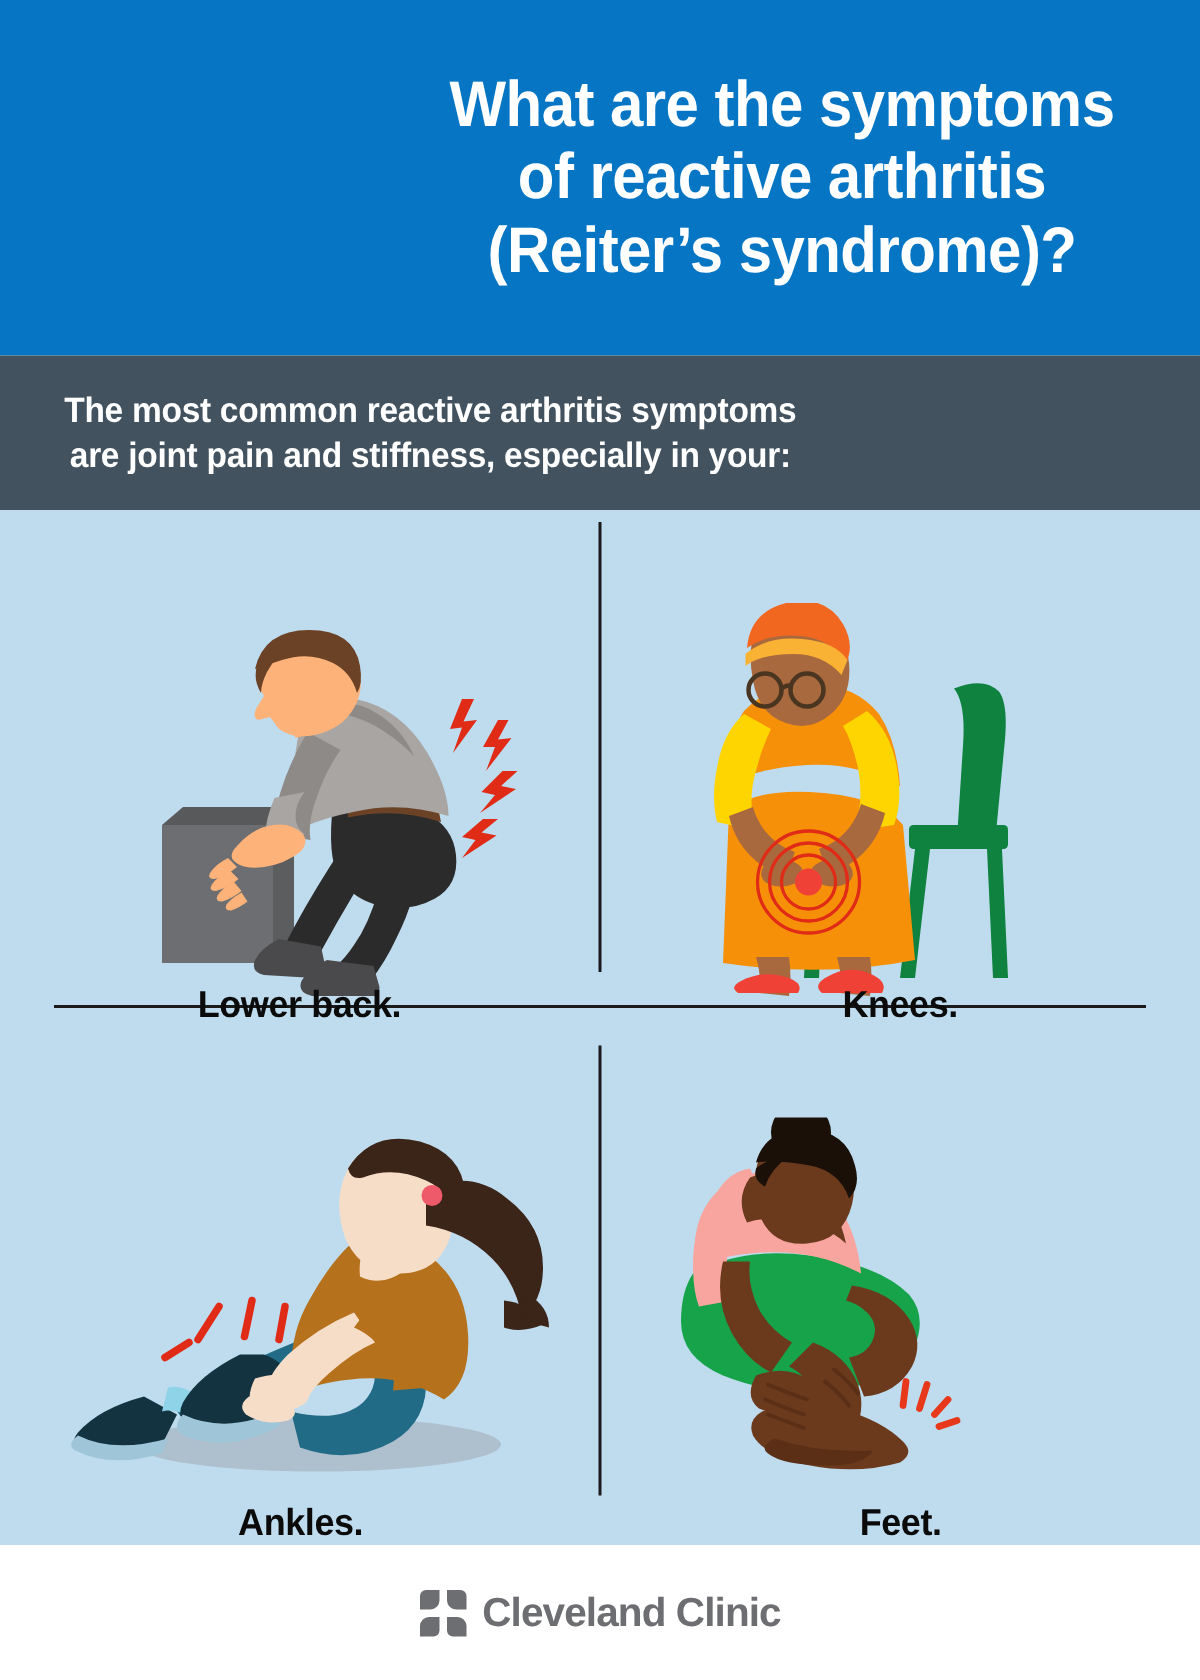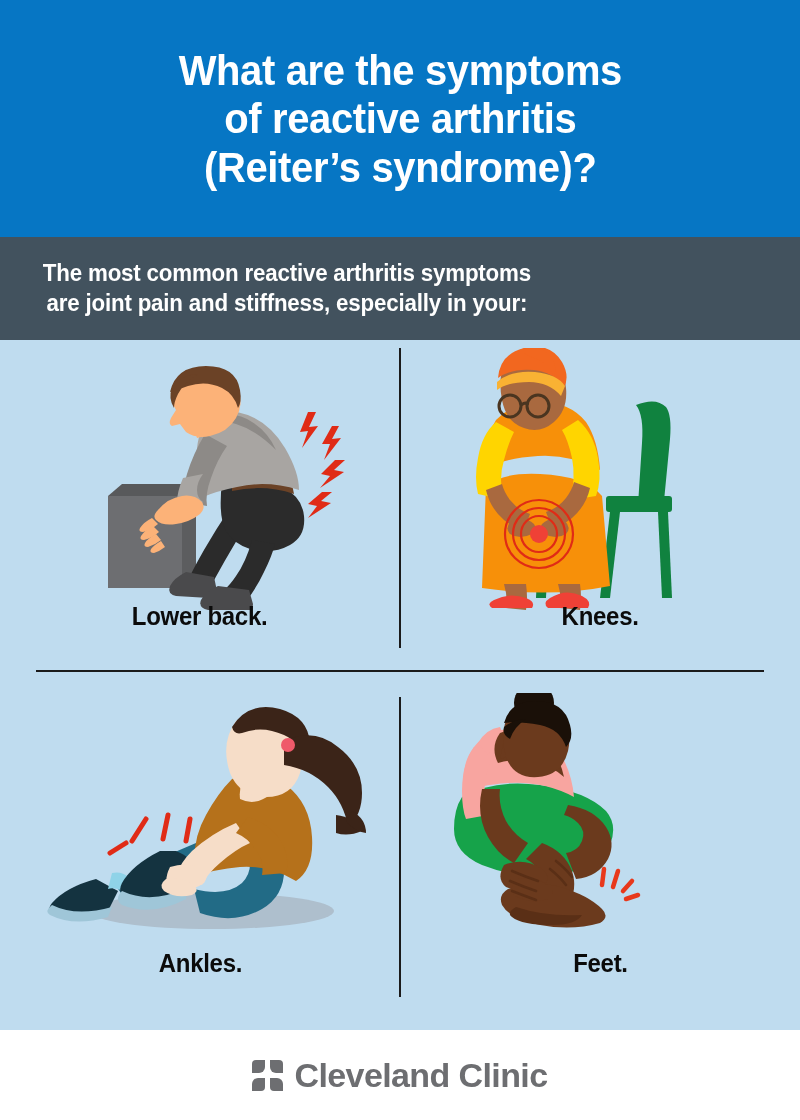--- a/index.html
+++ b/index.html
@@ -4,21 +4,21 @@
 <style>
   html,body{margin:0;padding:0;background:#ffffff;}
   body{font-family:"Liberation Sans","DejaVu Sans",sans-serif;}
   #infographic{
     position:relative;width:800px;height:1120px;overflow:hidden;
     background:#ffffff;display:flex;flex-direction:column;
   }
   
   .header{
     background:#0676c4;height:237px;flex:0 0 237px;
-    display:flex;align-items:center;justify-content:center;
+    display:flex;align-items:center;justify-content:flex-end;
   }
   .header-title{
     color:#ffffff;text-align:center;font-weight:bold;
     font-size:43px;line-height:1.12;letter-spacing:-0.4px;
     transform:scaleX(0.93);transform-origin:center;
     padding:0 40px;white-space:pre-line;
   }
   
   .subband{
     background:#42525e;height:103px;flex:0 0 103px;
@@ -29,21 +29,21 @@
     font-size:23.5px;line-height:1.25;letter-spacing:-0.2px;
     transform:scaleX(0.95);transform-origin:center;
     padding:0 30px;white-space:pre-line;
   }
   
   .grid{
     background:#bfdcef;flex:1 1 auto;position:relative;
     display:grid;grid-template-columns:1fr 1fr;grid-template-rows:1fr 1fr;
   }
   .cell{position:relative;display:flex;flex-direction:column;
-        align-items:center;justify-content:flex-start;}
+        align-items:center;justify-content:flex-end;}
   .art{position:relative;width:100%;height:262px;margin-top:8px;}
   .art svg{display:block;width:100%;height:100%;}
   .cell-label{
     font-weight:bold;font-size:25px;color:#0b0b0b;letter-spacing:-0.3px;
     transform:scaleX(0.96);
   }
   .cell-r1 .cell-label{margin-top:-8px;}
   .cell-r2 .cell-label{margin-top:-6px;}
   
   .div-v{position:absolute;width:2px;background:#1b1b1b;}
@@ -54,21 +54,21 @@
   .footer{
     background:#ffffff;height:90px;flex:0 0 90px;
     display:flex;align-items:center;justify-content:center;gap:11px;
   }
   .logo-mark{position:relative;width:31px;height:31px;}
   .logo-mark i{position:absolute;width:13px;height:13px;background:#6d6e71;display:block;}
   .logo-mark i.tl{left:0;top:0;border-radius:4px 0 6px 0;}
   .logo-mark i.tr{right:0;top:0;border-radius:0 4px 0 6px;}
   .logo-mark i.bl{left:0;bottom:0;border-radius:6px 0 4px 0;}
   .logo-mark i.br{right:0;bottom:0;border-radius:0 6px 0 4px;}
-  .logo-text{color:#6d6e71;font-weight:bold;font-size:34px;letter-spacing:-0.6px;}
+  .logo-text{color:#6d6e71;font-weight:bold;font-size:27px;letter-spacing:-0.6px;}
 </style>
 </head>
 <body>
 
 <div id="infographic">
 
   <div class="header">
     <div class="header-title">What are the symptoms
 of reactive arthritis
 (Reiter’s syndrome)?</div>

